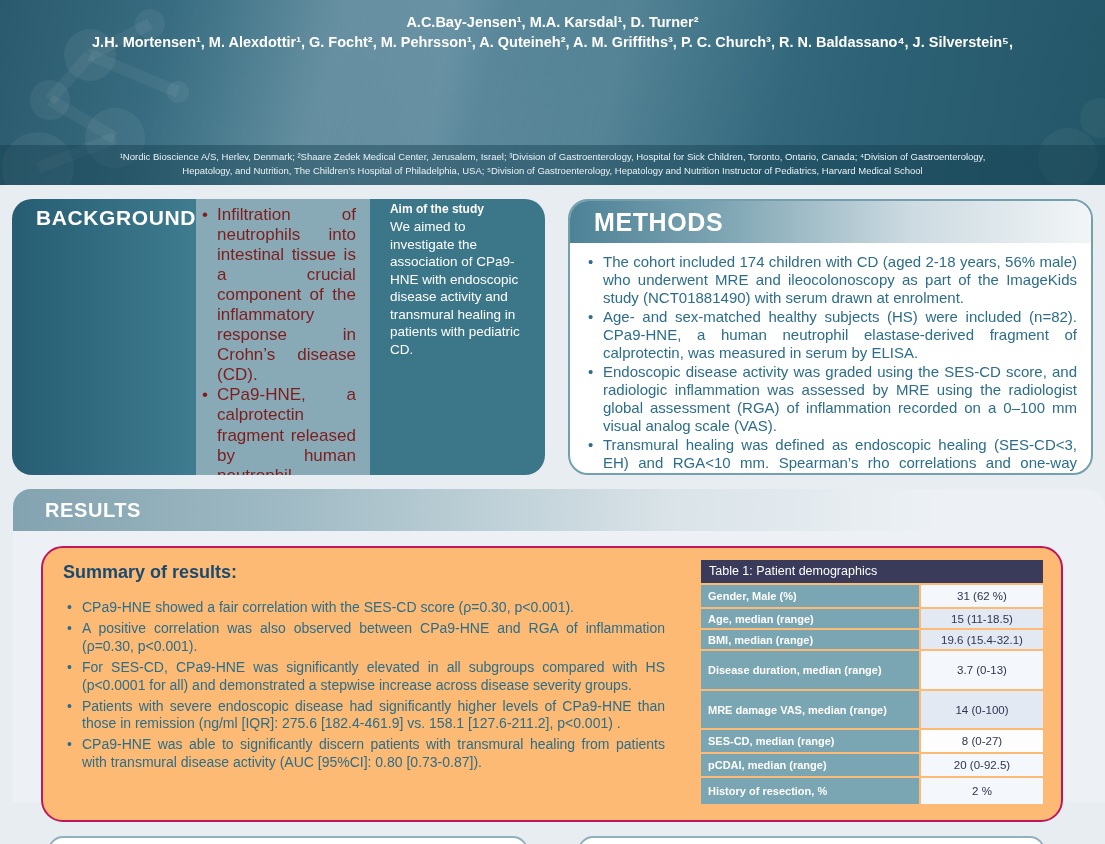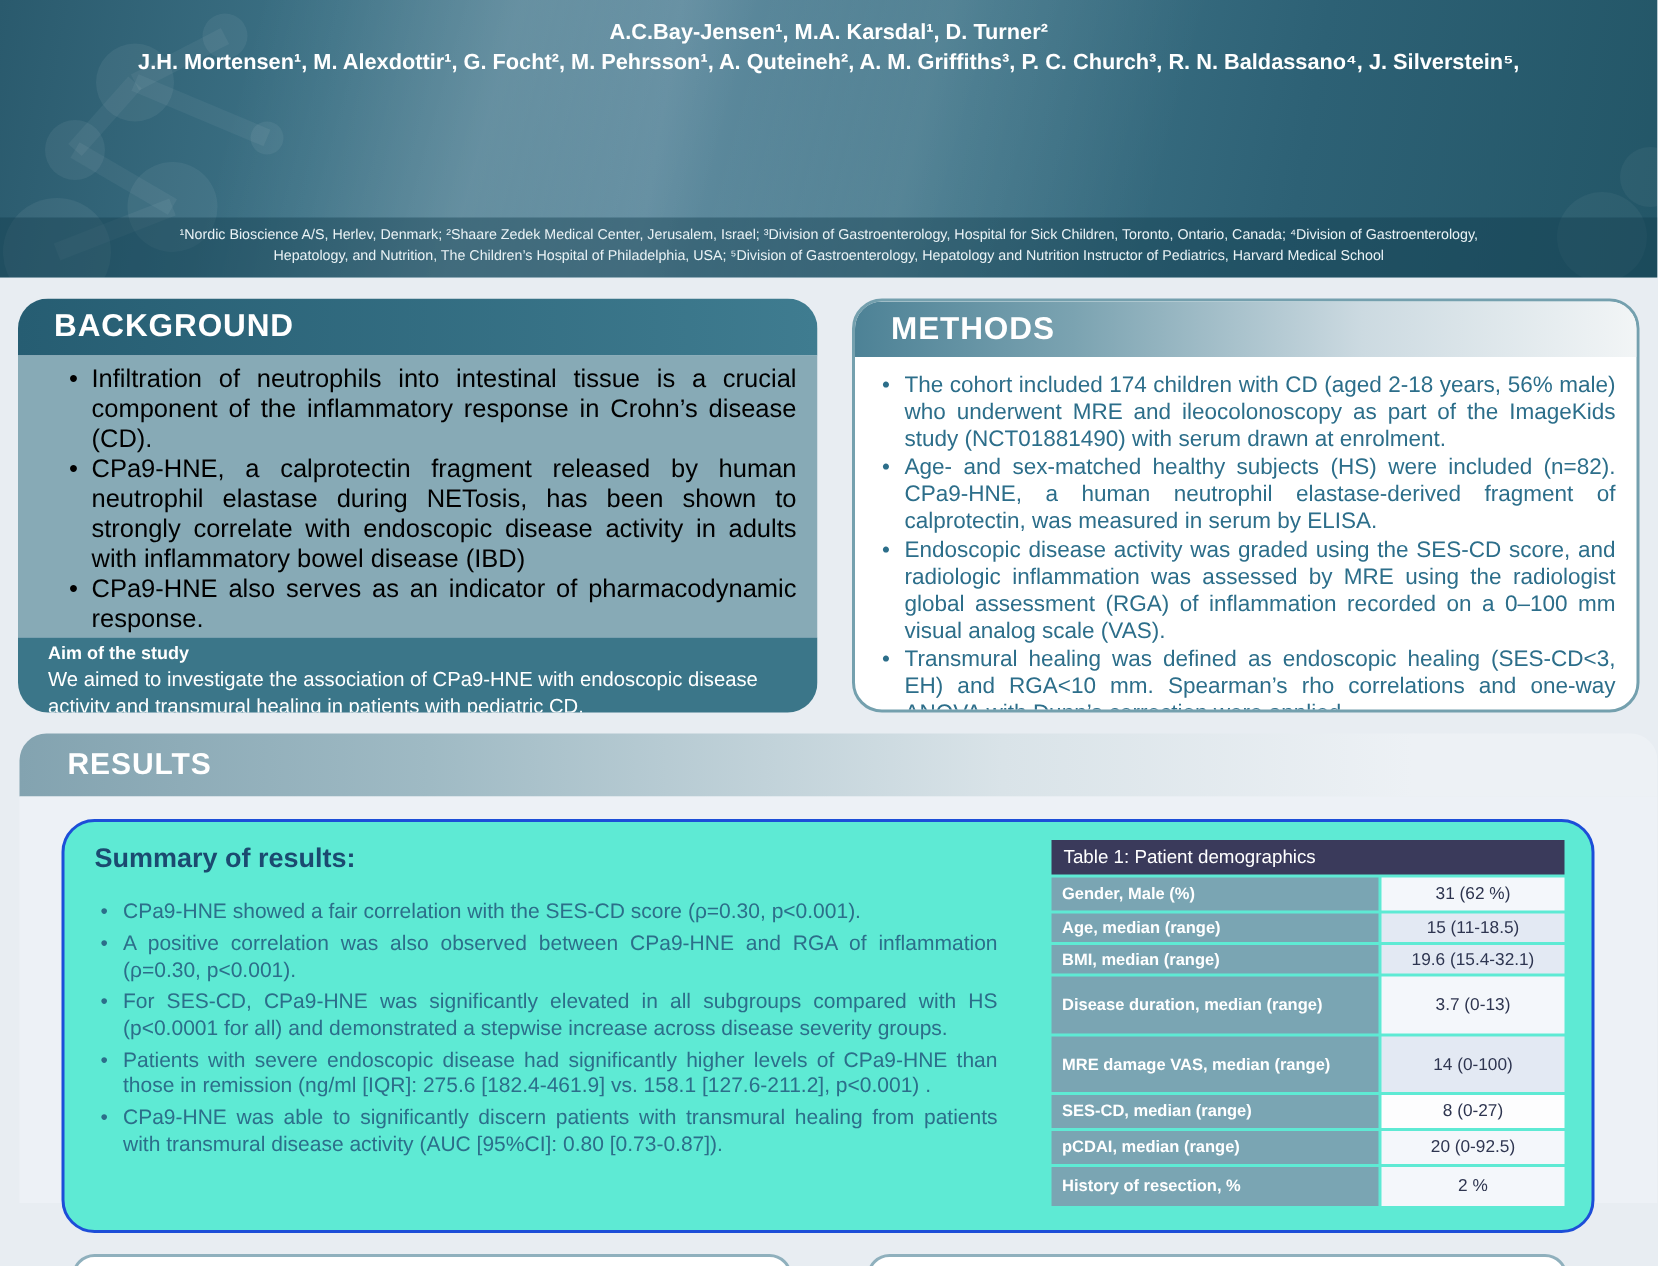--- a/index.html
+++ b/index.html
@@ -36,48 +36,48 @@
   .authors{position:relative;z-index:2;margin-top:12px;font-size:14.5px;font-weight:700;line-height:1.38;white-space:nowrap;}
   .affil{
     position:absolute;z-index:2;left:0;right:0;bottom:0;padding:5px 18px 7px;
     background:var(--header-strip);font-size:9.5px;line-height:1.5;color:#e9f2f5;white-space:nowrap;
   }
   
   .two-col{display:flex;gap:23px;padding:14px 12px 0;}
   .bullets{list-style:none;margin:0;padding:0;text-align:justify;}
   .bullets li{position:relative;padding-left:21px;}
   .bullets li::before{content:"•";position:absolute;left:6px;}
-  .bg-box{width:533px;height:276px;border-radius:20px;overflow:hidden;display:flex;flex-direction:column;}
+  .bg-box{width:533px;height:276px;border-radius:20px;overflow:hidden;display:flex;}
   .bg-head{
     background:linear-gradient(90deg,var(--background-band-l),var(--background-band-r));
     padding:7px 0 7px 24px;font-size:21px;font-weight:700;letter-spacing:.6px;color:#fff;
   }
-  .bg-bullets{flex:1;background:var(--background-body);padding:6px 14px 2px 28px;color:#000000;font-size:17px;line-height:1.18;}
+  .bg-bullets{flex:1;background:var(--background-body);padding:6px 14px 2px 0;color:#7f1d1d;font-size:17px;line-height:1.18;}
   .aim{background:var(--aim-band);padding:3px 20px 10px;color:#fff;text-align:left;}
   .aim h3{margin:0;font-size:12px;font-weight:700;}
   .aim p{margin:2px 0 0;font-size:13.5px;line-height:1.3;}
   .methods-box{
     flex:1;height:276px;position:relative;background:#fff;border:2px solid var(--box-border);
     border-radius:20px;overflow:hidden;
   }
   .m-band{
     background:linear-gradient(90deg,var(--methods-band-l) 0%,#7ba3b1 28%,#ccdae1 65%,#f2f5f6 100%);
-    padding:7px 0 6px 24px;font-size:21px;font-weight:700;letter-spacing:.6px;color:#fff;
+    padding:7px 0 6px 24px;font-size:25px;font-weight:700;letter-spacing:.6px;color:#fff;
   }
   .m-bullets{padding:10px 14px 0 12px;color:var(--text-teal);font-size:15px;line-height:1.2;}
   .m-bullets li{margin-bottom:1px;}
   
   .results-band{
     margin:14px 0 0 13px;height:42px;border-radius:18px 18px 0 0;display:flex;align-items:center;
     padding-left:32px;color:#fff;font-size:20px;font-weight:700;letter-spacing:.6px;
     background:linear-gradient(90deg,#83a3b0 0%,#9fbac4 25%,#d9e3e8 60%,#edf1f5 85%);
   }
   .results-panel{margin-left:13px;height:271px;background:var(--panel-bg);padding:15px 0 0 28px;}
   .summary-card{
-    width:1022px;height:276px;background:#5eead4;border:2px solid #1d4ed8;border-radius:22px;
+    width:1022px;height:276px;background:#fdba74;border:2px solid #be185d;border-radius:22px;
     display:flex;padding:10px 0 0 18px;overflow:hidden;
   }
   .summary-left{width:640px;padding-right:36px;}
   .summary-left h3{margin:4px 0 16px 2px;font-size:18px;font-weight:700;color:var(--summary-title);}
   .s-bullets{color:var(--text-teal);font-size:14px;line-height:1.28;}
   .s-bullets li{margin-bottom:3px;}
   
   .table1{width:342px;margin-top:2px;font-size:11px;}
   .t-head{background:var(--table-header-bg);color:#fff;font-size:12.5px;padding:4px 8px;height:23px;}
   .t-row{display:flex;margin-top:2px;}

